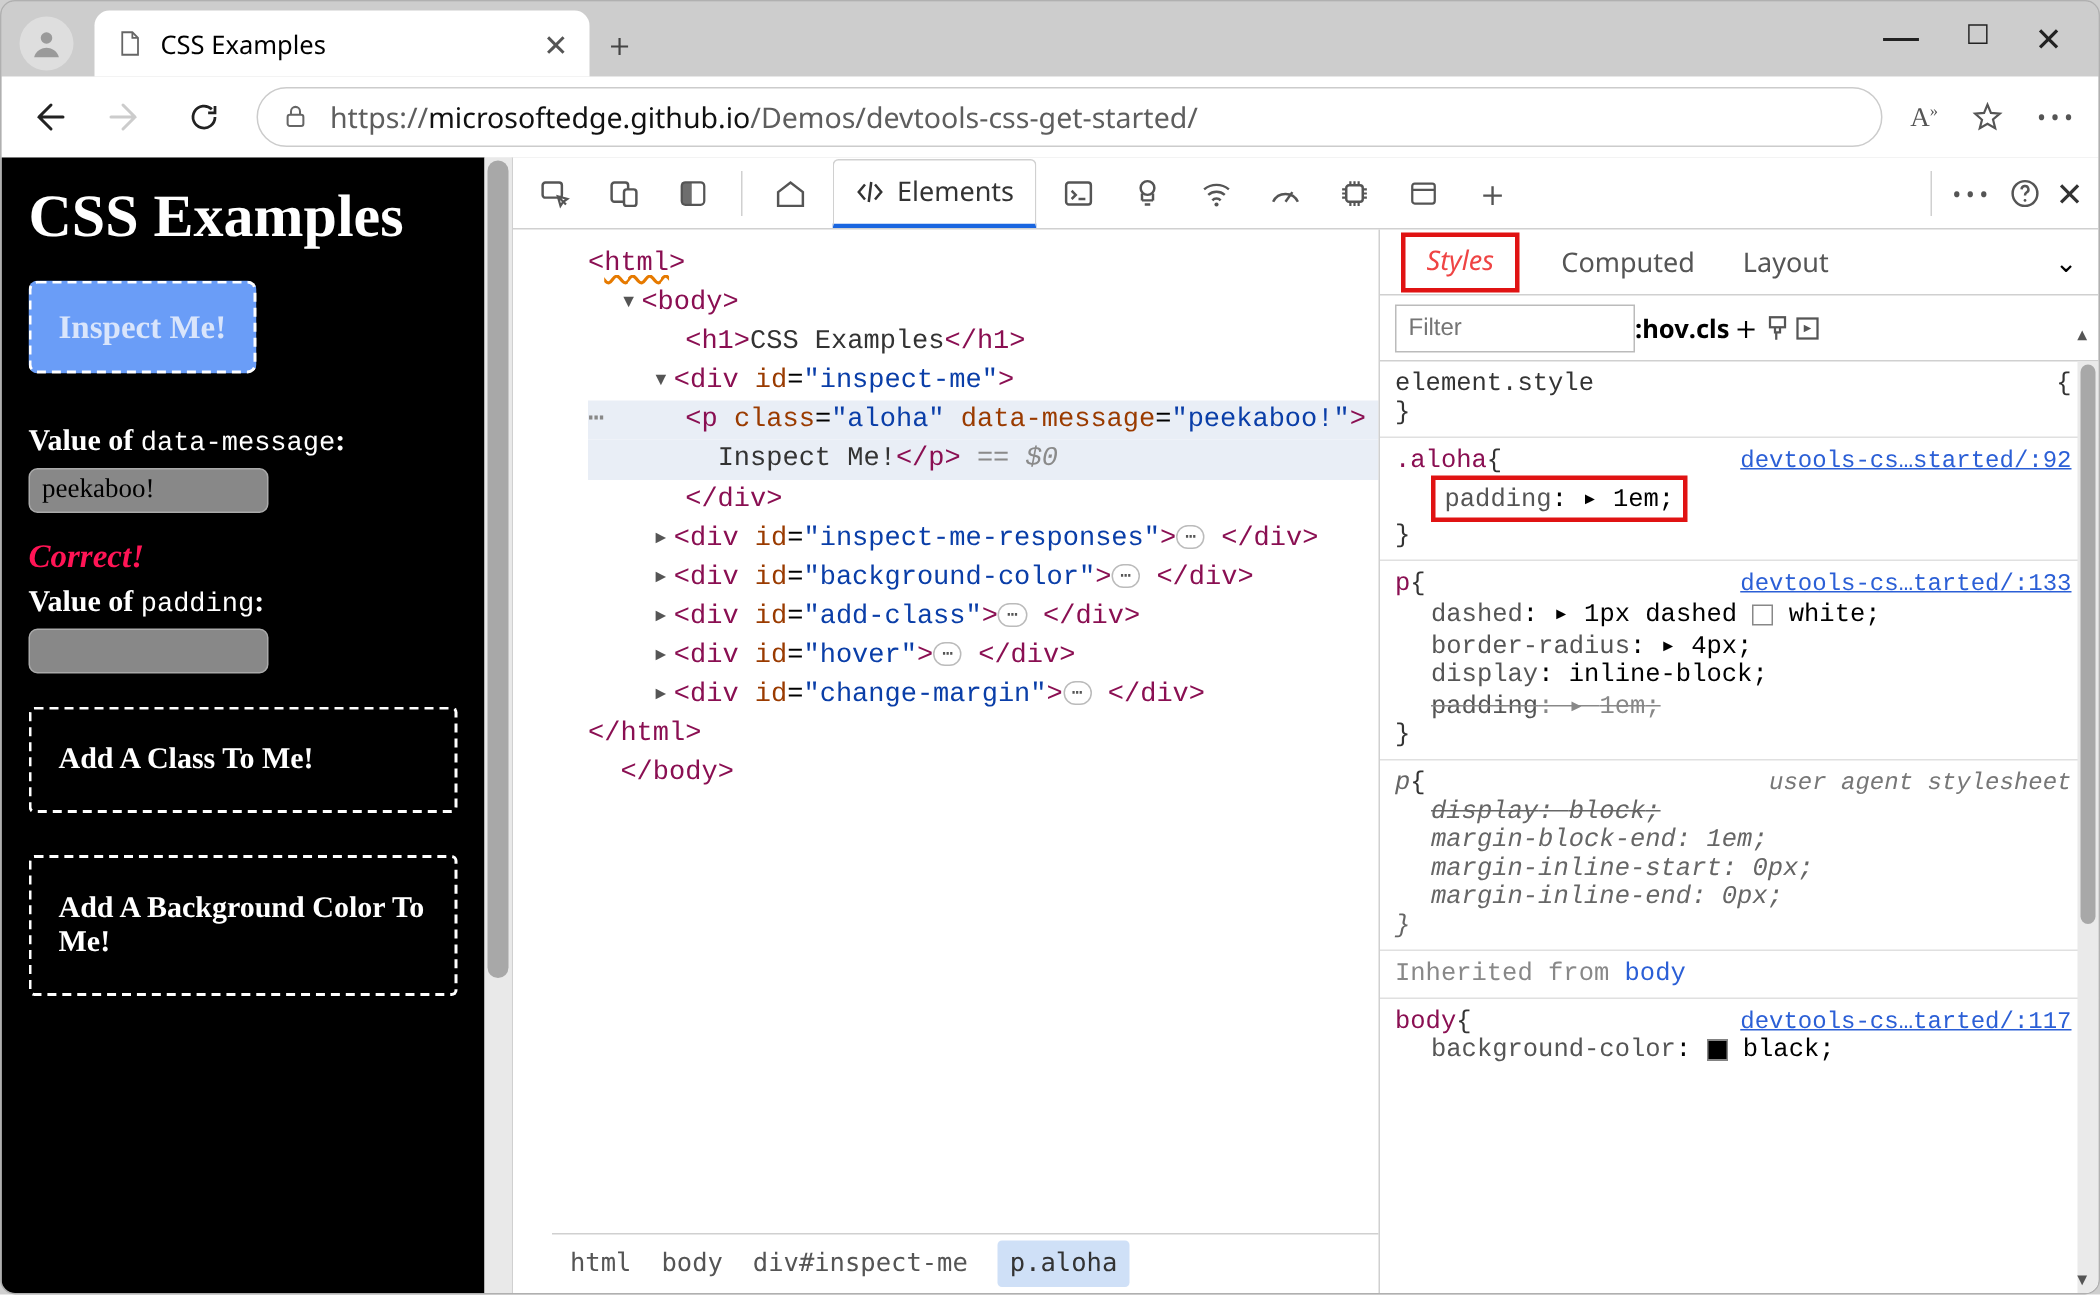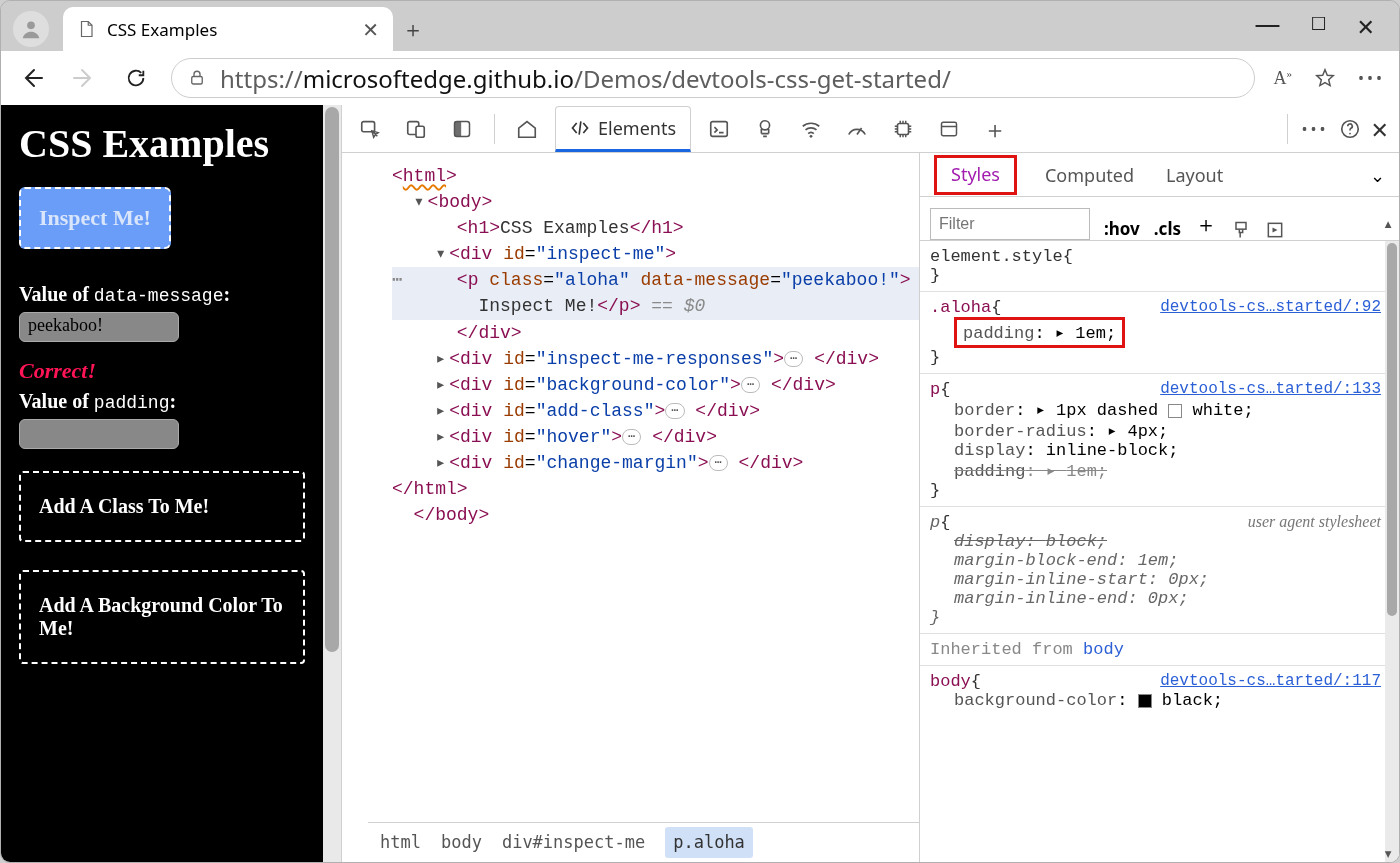--- a/index.html
+++ b/index.html
@@ -55,21 +55,21 @@
   .nav-btn { width:34px; height:34px; display:flex;align-items:center;justify-content:center; color:#333; }
   .disabled { color:#bbb; }
   .urlbox {
     flex: 1;
     height: 40px;
     border: 1px solid #ccc;
     border-radius: 20px;
     display:flex; align-items:center;
     padding: 0 16px;
     gap: 14px;
-    font-size: 24px;
+    font-size: 19px;
     color:#5e5e5e;
   }
   .urlbox .host { color:#111; }
   .right-icons { display:flex; gap:22px; align-items:center; color:#555; }
 
   
   .workarea {
     display:flex;
     height: calc(100% - 104px);
     background:#fff;
@@ -175,56 +175,56 @@
     font-family: Consolas, "Courier New", monospace; font-size:17px;
     position:relative;
   }
   .styles-tabs {
     display:flex; align-items:center; height:44px;
     border-bottom:1px solid #d0d0d0;
     font-family: system-ui,Arial,sans-serif; font-size:18px;
     gap:24px; padding:0 14px;
   }
   .styles-tabs .stab { color:#555; padding:6px 4px;}
-  .styles-tabs .stab.active { color:#a21caf; }
+  .styles-tabs .stab.active { color:#ef4444;font-style:italic; }
   .red-box { border:3px solid #e01313; padding:4px 10px 6px 10px; display:inline-block;}
   .styles-toolbar {
-    display:flex; align-items:flex-end; height:44px; gap:14px;
+    display:flex; align-items:center; height:44px; 
     border-bottom:1px solid #d0d0d0; padding:0 10px;
     font-family: system-ui,Arial,sans-serif; font-size:17px;
   }
   .filter {
     border:1px solid #bbb; height:32px; width:160px; padding:2px 8px; font-size:16px; color:#888; background:#fff;
   }
   .styles-scroll {
     width:14px; background:#eaeaea;
     position:absolute; right:0; top:88px; bottom:0;
   }
   .styles-scroll .thumb {
     position:absolute; left:2px; top:2px; width:10px; height:60%;
     background:#a8a8a8; border-radius:5px;
   }
   .rules { overflow:hidden; }
   .rule {
     border-bottom:1px solid #e0e0e0;
     padding:6px 18px 6px 10px;
   }
-  .rule .selline { display:flex; }
+  .rule .selline { display:flex;justify-content:space-between; }
   .selr { color:#8a0f52;}
   .brace { color:#333; }
   .srclink { margin-left:auto; color:#2b5fd6; text-decoration:underline; font-size:16px;}
   .prop { padding-left:24px; }
   .pname { color:#555; }
   .strike { text-decoration: line-through; color:#888;}
   .ital { font-style: italic; color:#666;}
   .sw-black { display:inline-block;width:14px;height:14px;background:#000;border:1px solid #888;vertical-align:middle;}
   .sw-white { display:inline-block;width:14px;height:14px;background:#fff;border:1px solid #888;vertical-align:middle;}
   .sw-gray  { display:inline-block;width:14px;height:14px;background:#d3d3d3;border:1px solid #888;vertical-align:middle;}
   .red-box2 { border:3px solid #e01313; padding:2px 6px; display:inline-block;}
-  .ua { color:#777; font-style:italic; font-size:16px;font-family:Liberation Serif, serif;}
+  .ua { color:#777; font-style:italic; font-size:16px;}
   .inherit { color:#888; padding:6px 10px; border-bottom:1px solid #e0e0e0;}
   .inherit .body { color:#2b5fd6;}
 
   svg { display:block; }
 </style>
 </head>
 <body>
 
 <div class="titlebar">
   <div class="profile-pill">
@@ -460,21 +460,21 @@
             <div class="prop"><span class="red-box2"><span class="pname">padding</span>: ▸ <span>1em</span>;</span></div>
             <div><span class="brace">}</span></div>
           </div>
 
           <div class="rule">
             <div class="selline">
                 <span class="selr">p </span>
                 <span class="brace">{</span>
                 <span class="srclink">devtools-cs…tarted/:133</span>
               </div>
-            <div class="prop"><span class="pname">border</span>: ▸ <span>1px dashed </span><span class="sw-white"></span> <span>white</span>;</div>
+            <div class="prop"><span class="pname">dashed</span>: ▸ <span>1px dashed </span><span class="sw-white"></span> <span>white</span>;</div>
             <div class="prop"><span class="pname">border-radius</span>: ▸ <span>4px</span>;</div>
             <div class="prop"><span class="pname">display</span>: <span>inline-block</span>;</div>
             <div class="prop strike"><span class="pname">padding</span>: ▸ <span>1em</span>;</div>
             <div><span class="brace">}</span></div>
           </div>
 
           <div class="rule">
             <div class="selline">
                 <span class="selr ital">p </span>
                 <span class="brace">{</span>

